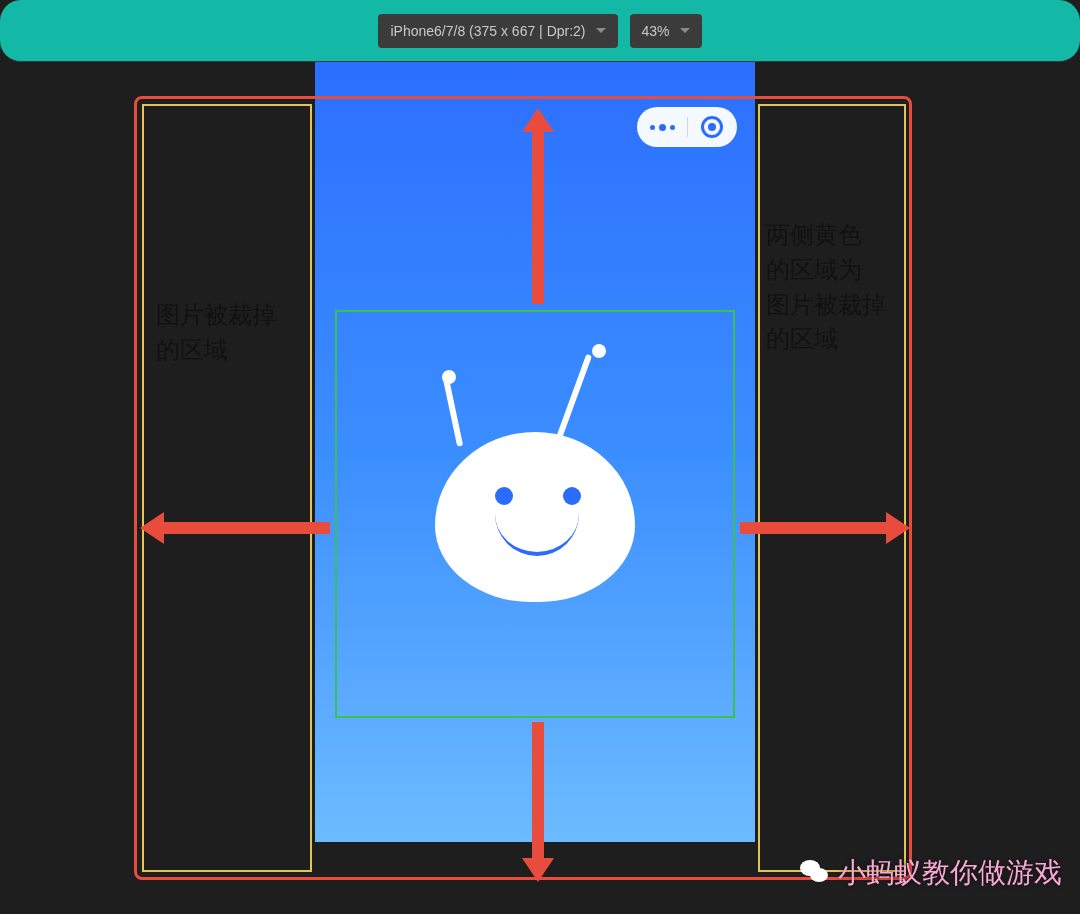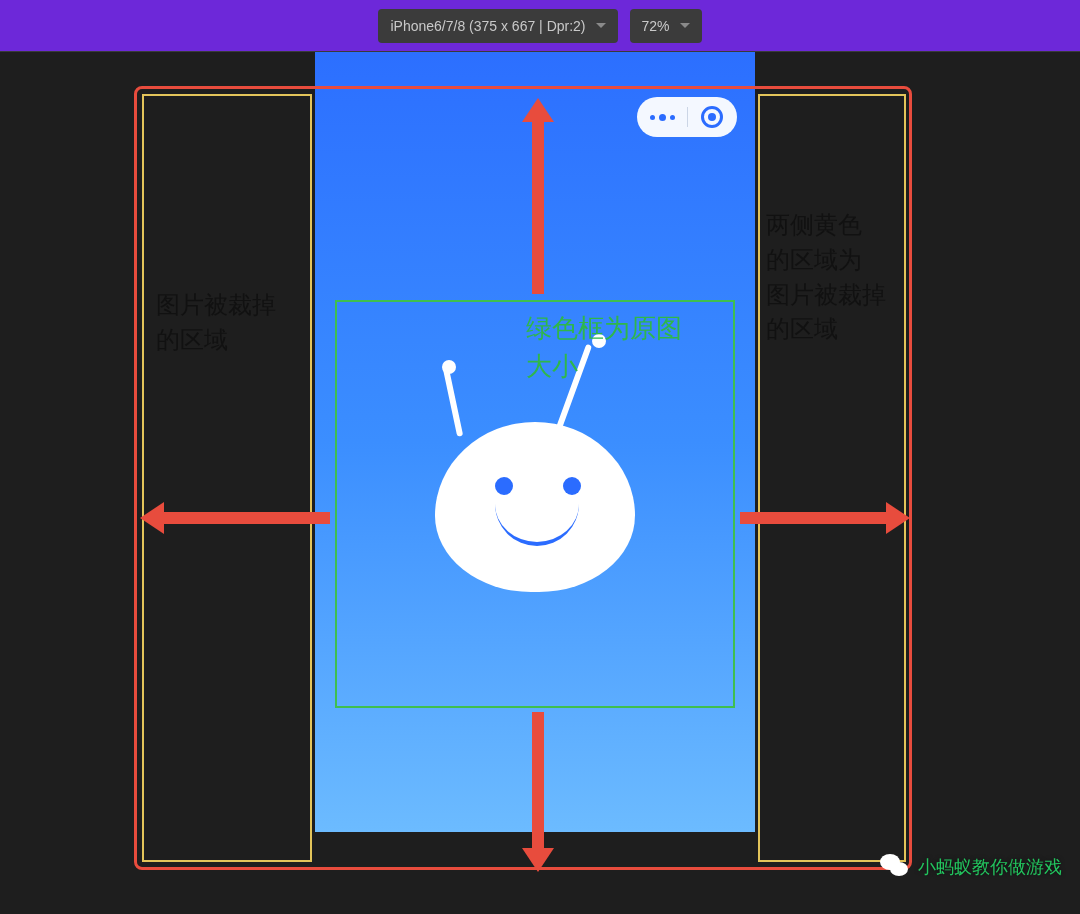--- a/index.html
+++ b/index.html
@@ -7,28 +7,29 @@
     width: 1080px;
     height: 914px;
     background: #1e1e1e;
     font-family: -apple-system, BlinkMacSystemFont, "Segoe UI", Arial, sans-serif;
     overflow: hidden;
     position: relative;
   }
 
   
   .toolbar {
-    height: 52px;
-    background: #6d28d9;
+    height: 62px;
+    background: #14b8a6;
     border-bottom: 1px solid #3a3a3a;
     display: flex;
     align-items: center;
     justify-content: center;
     gap: 12px;
     padding: 0 20px;
+    border-radius: 21px;
   }
   .dropdown {
     background: #3b3b3b;
     color: #c9c9c9;
     border-radius: 4px;
     height: 34px;
     display: flex;
     align-items: center;
     padding: 0 12px;
     font-size: 14px;
@@ -138,21 +139,21 @@
   .robot .antenna.r { left:160px; top:0px; height:95px; transform:rotate(20deg); }
   .robot .ball { position:absolute; background:#fff; border-radius:50%; }
   .robot .ball.l { width:14px; height:14px; left:32px; top:18px; }
   .robot .ball.r { width:14px; height:14px; left:182px; top:-8px; }
 
   
   .watermark {
     position:absolute;
     right:18px; bottom:22px;
     display:flex; align-items:center; gap:8px;
-    color:#22c55e; font-size:18px;
+    color:#f9a8d4; font-size:28px;
     text-shadow:0 0 4px rgba(0,0,0,0.6);
   }
   .wechat-icon {
     width:30px; height:30px; position:relative;
   }
   .wechat-icon .bubble1 {
     position:absolute; left:0; top:2px; width:20px; height:16px; background:#fff; border-radius:50%;
   }
   .wechat-icon .bubble2 {
     position:absolute; left:10px; top:10px; width:18px; height:14px; background:#fff; border-radius:50%;
@@ -160,21 +161,21 @@
 </style>
 </head>
 <body>
 
 <div class="toolbar">
   <div class="dropdown">
     <span>iPhone6/7/8 (375 x 667 | Dpr:2)</span>
     <span class="caret"></span>
   </div>
   <div class="dropdown">
-    <span>72%</span>
+    <span>43%</span>
     <span class="caret"></span>
   </div>
 </div>
 
 <div class="workspace">
 
   <div class="phone">
     <div class="capsule">
       <div class="dots">
         <span></span>
@@ -204,22 +205,20 @@
 
   <div class="outline red-outline" style="left:134px; top:34px; width:778px; height:784px;"></div>
 
   <div class="outline yellow-outline" style="left:142px; top:42px; width:170px; height:768px;"></div>
 
   <div class="outline yellow-outline" style="left:758px; top:42px; width:148px; height:768px;"></div>
 
   <div class="outline green-outline" style="left:335px; top:248px; width:400px; height:408px;"></div>
 
 
-  <div class="anno green-text" style="left:526px; top:258px;">绿色框为原图
-大小</div>
 
   <div class="anno black-text" style="left:156px; top:236px;">图片被裁掉
 的区域</div>
 
   <div class="anno black-text" style="left:766px; top:156px;">两侧黄色
 的区域为
 图片被裁掉
 的区域</div>
 
   <div class="arrow" style="left:522px; top:46px; width:32px; height:196px;">

